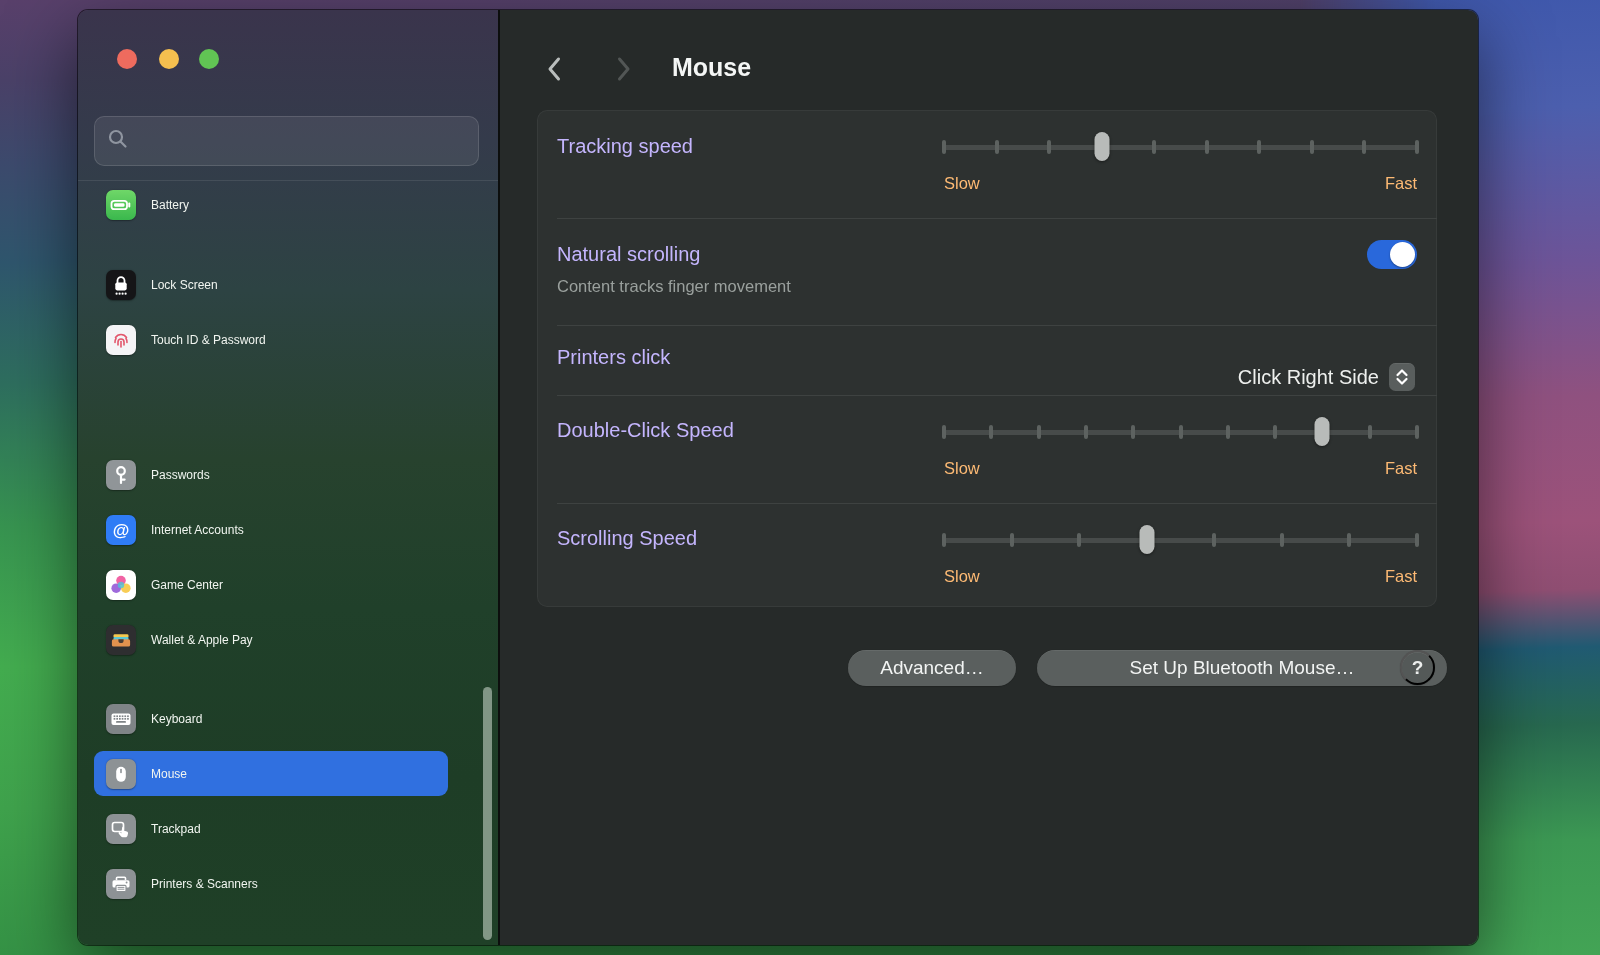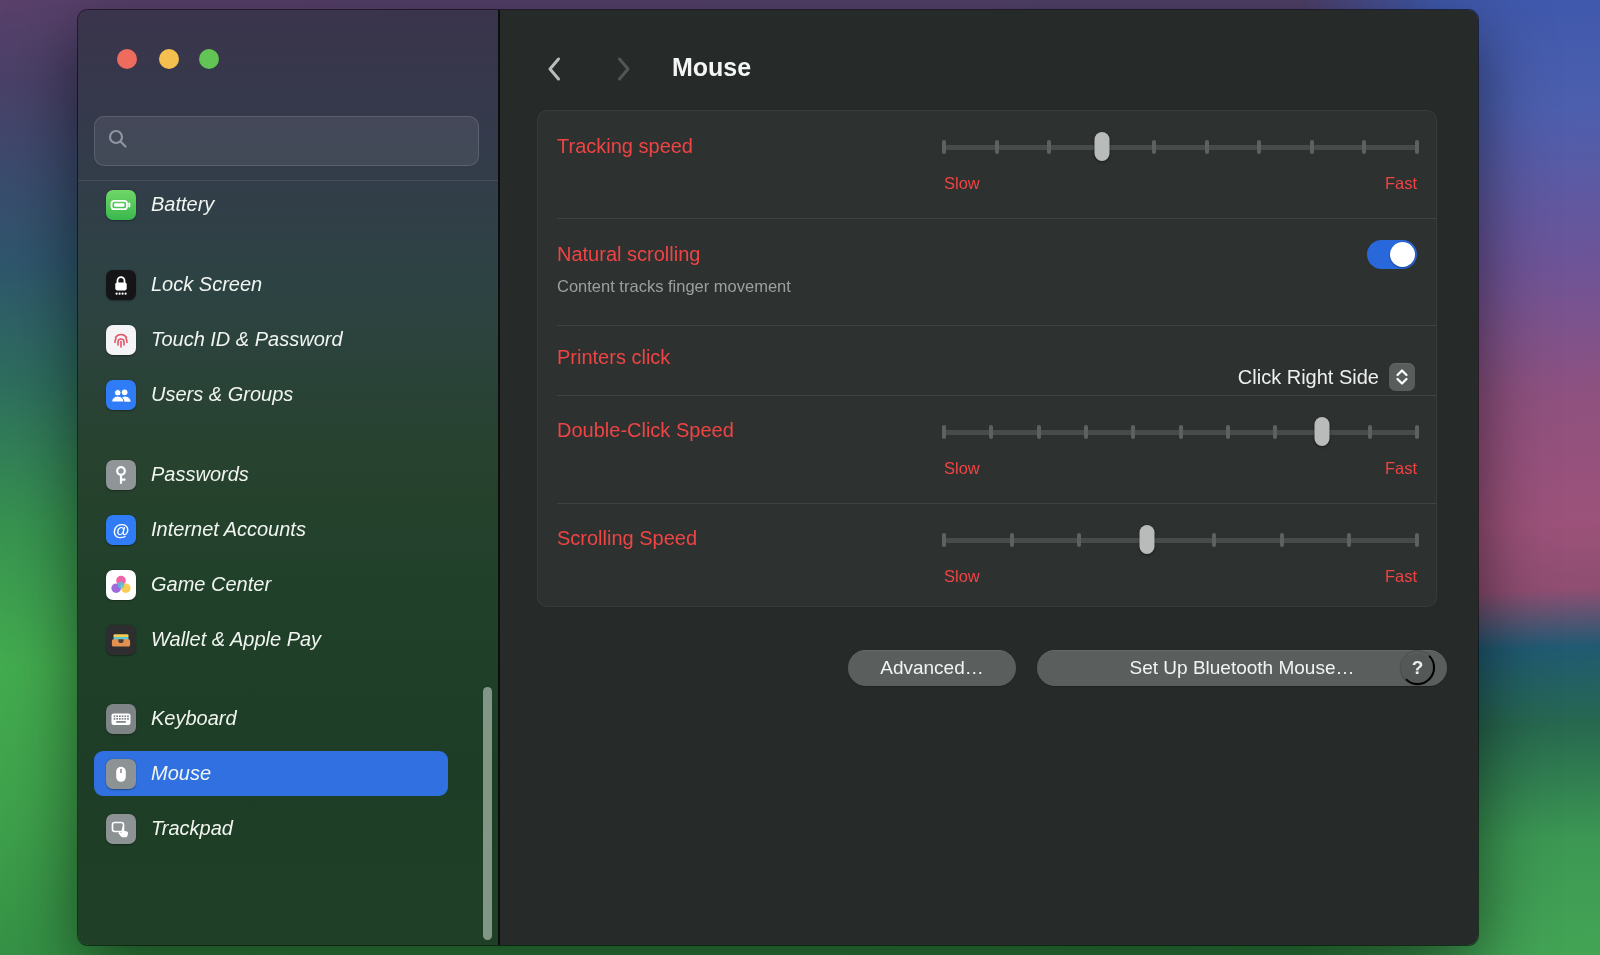--- a/index.html
+++ b/index.html
@@ -35,54 +35,54 @@
     box-shadow:inset 0 0 0 1px rgba(255,255,255,.13);
     display:flex; align-items:center; padding:0 13px; gap:9px; }
   .search input { flex:1; background:transparent; border:none; outline:none;
     font-size:21px; color:#e8eaea; font-family:inherit; }
   .search input::placeholder { color:#8f95a0; }
   .list-sep { position:absolute; left:0; top:170px; width:420px; height:1px;
     background:rgba(255,255,255,.09); }
   .side-item { position:absolute; left:16px; width:354px; height:45px;
     border-radius:9px; display:flex; align-items:center; gap:15px;
     padding-left:12px; cursor:default; }
-  .side-item .label { font-size:20px; color:#f1f5f0; white-space:nowrap;font-style:italic; }
+  .side-item .label { font-size:12px; color:#f1f5f0; white-space:nowrap; }
   .app-icon { width:30px; height:30px; flex:0 0 30px; border-radius:7px;
     display:flex; align-items:center; justify-content:center;
     box-shadow:0 .5px 1.5px rgba(0,0,0,.35); }
   .app-icon svg { display:block; }
   .scrollbar { position:absolute; left:405px; top:677px; width:9px; height:253px;
     border-radius:5px; background:rgba(228,238,228,.5); }
 
   .vsep { flex:0 0 2px; background:#0c0e0d; }
 
   
   .main { position:relative; flex:1; background:#262a29; }
   .nav-btn { position:absolute; top:44px; width:24px; height:30px;
     display:flex; align-items:center; justify-content:center; }
   .page-title { position:absolute; left:172px; top:43px; font-size:25px;
     font-weight:700; color:#f4f6f5; }
 
   .card { position:absolute; left:37px; top:100px; width:900px; height:497px;
     background:#2d3130; border-radius:10px;
     box-shadow:inset 0 0 0 1px rgba(255,255,255,.05); }
   .card-sep { position:absolute; left:20px; right:0; height:1px; background:#3e4241; }
-  .row-label { position:absolute; left:20px; font-size:20px; color:#ef4444; }
+  .row-label { position:absolute; left:20px; font-size:20px; color:#c4b5fd; }
   .row-sub { position:absolute; left:20px; font-size:16.5px; color:#9aa09d; }
 
   .slider { position:absolute; left:407px; width:473px; height:30px; }
   .slider::before { content:""; position:absolute; left:0; right:0; top:13px;
     height:5px; border-radius:2.5px; background:#474b4a; }
   .slider .tick { position:absolute; top:8px; width:4px; height:14px;
     border-radius:2px; background:#5d6260; transform:translateX(-50%); }
   .slider .knob { position:absolute; top:0; width:15px; height:29px;
     border-radius:8px; background:#b8bbb9; transform:translateX(-50%);
     box-shadow:0 1px 3px rgba(0,0,0,.45); }
   .minmax { position:absolute; left:407px; width:473px; display:flex;
-    justify-content:space-between; font-size:16.5px; color:#ef4444; }
+    justify-content:space-between; font-size:16.5px; color:#fdba74; }
 
   .toggle { position:absolute; right:20px; top:130px; width:50px; height:29px;
     border-radius:15px; background:#6c7070; }
   .toggle .t-knob { position:absolute; top:2px; left:2px; width:25px; height:25px;
     border-radius:50%; background:#fff; box-shadow:0 1px 2px rgba(0,0,0,.35); }
   .toggle.on .t-knob { left:auto; right:2px; }
 
   .select-row { position:absolute; right:22px; top:232px; height:32px;
     display:flex; align-items:center; gap:10px;margin-top:19px; }
   .select-value { font-size:20px; color:#eef0ee; }
@@ -156,33 +156,20 @@
             <path d="M9.5 12.5 a6.5 6.5 0 0 1 11 0"></path>
             <path d="M9 17.5 a6 6 0 0 1 1 -4"></path>
             <path d="M21 17.5 a6 6 0 0 0 -1 -4"></path>
             <path d="M12 20 v-3 a3 3 0 0 1 6 0 v3"></path>
             <path d="M15 16.5 v5.5"></path>
           </svg>
         </span>
         <span class="label">Touch ID &amp; Password</span>
       </div>
 
-      <div class="side-item" style="top:362px">
-        <span class="app-icon" style="background:#2f7cf6">
-          <svg width="30" height="30" viewBox="0 0 30 30" fill="#fff">
-            <circle cx="18.6" cy="12.3" r="2.9"></circle>
-            <path d="M13.8 21.8 a5.4 5.2 0 0 1 10.8 0 z"></path>
-            <g stroke="#2f7cf6" stroke-width="1">
-              <circle cx="11.8" cy="12.8" r="3.3"></circle>
-              <path d="M5.6 22 a6.2 6 0 0 1 12.4 0 z"></path>
-            </g>
-          </svg>
-        </span>
-        <span class="label">Users &amp; Groups</span>
-      </div>
 
       <div class="side-item" style="top:442px">
         <span class="app-icon" style="background:#909598">
           <svg width="30" height="30" viewBox="0 0 30 30">
             <circle cx="15" cy="11" r="3.8" fill="none" stroke="#fff" stroke-width="2.2"></circle>
             <path d="M15 14.8 V23 M15 19.6 h3.6" stroke="#fff" stroke-width="2.2" stroke-linecap="round"></path>
           </svg>
         </span>
         <span class="label">Passwords</span>
       </div>
@@ -259,20 +246,32 @@
       <div class="side-item" style="top:796px">
         <span class="app-icon" style="background:#8d9295">
           <svg width="30" height="30" viewBox="0 0 30 30">
             <rect x="6.5" y="8.5" width="11" height="9" rx="2.2" fill="none" stroke="#fff" stroke-width="1.7"></rect>
             <path d="M16.2 13.4 c0-.9 1.5-.9 1.5 0 v3.2 l3.1.9 c.9.25 1.4 1.1 1.2 2 l-.5 2.2 c-.2.9-1 1.5-1.9 1.5 h-2.9 c-.6 0-1.2-.3-1.6-.8 l-2.3-2.7 c-.5-.6-.1-1.6.7-1.6 .4 0 .75.15 1 .45 l.7.85 z" fill="#fff"></path>
           </svg>
         </span>
         <span class="label">Trackpad</span>
       </div>
 
+      <div class="side-item" style="top:851px">
+        <span class="app-icon" style="background:#8d9295">
+          <svg width="30" height="30" viewBox="0 0 30 30">
+            <path d="M10.5 11.3 v-2 a1 1 0 0 1 1 -1 h7 a1 1 0 0 1 1 1 v2" fill="none" stroke="#fff" stroke-width="1.6"></path>
+            <rect x="6.5" y="11.3" width="17" height="7.2" rx="1.6" fill="#fff"></rect>
+            <circle cx="20.6" cy="13.5" r=".95" fill="#8d9295"></circle>
+            <rect x="10" y="16.3" width="10" height="6.2" rx="1" fill="#fff" stroke="#8d9295" stroke-width="1.2"></rect>
+            <path d="M12 18.4 h6 M12 20.2 h6" stroke="#8d9295" stroke-width="1" stroke-linecap="round"></path>
+          </svg>
+        </span>
+        <span class="label">Printers &amp; Scanners</span>
+      </div>
 
       <div class="scrollbar"></div>
     </div>
 
     <div class="vsep"></div>
 
     <div class="main">
 
       <div class="nav-btn" style="left:42px">
         <svg width="16" height="28" viewBox="0 0 16 28">

